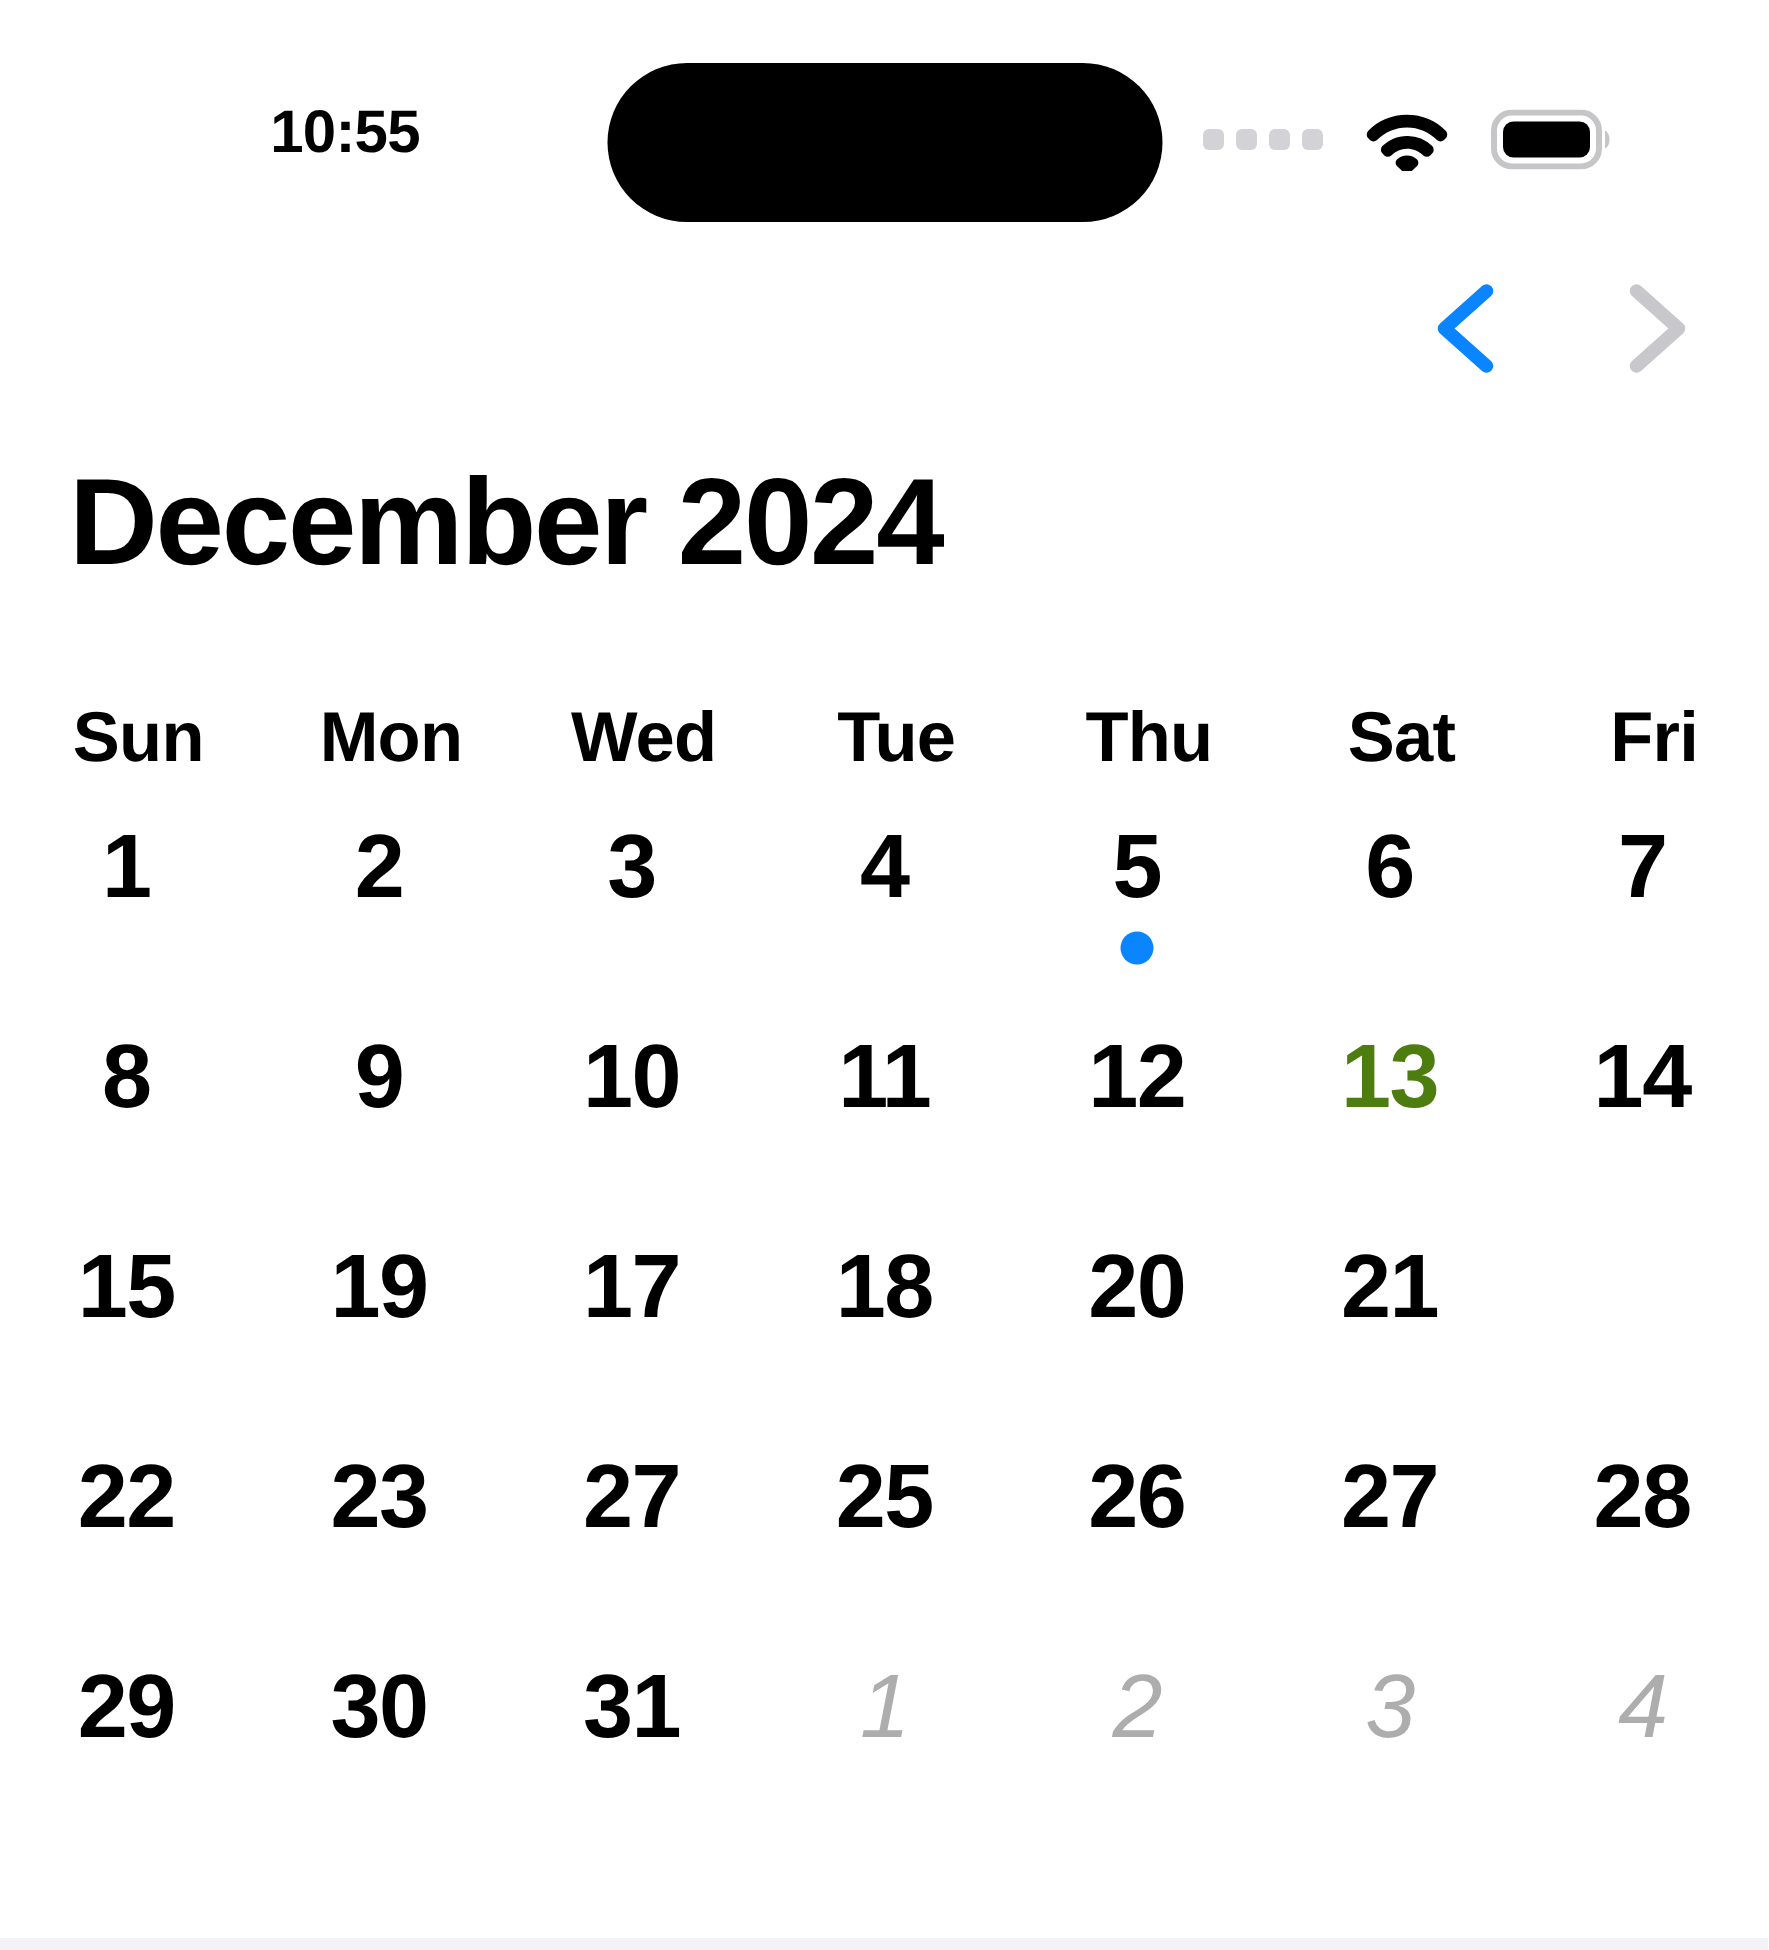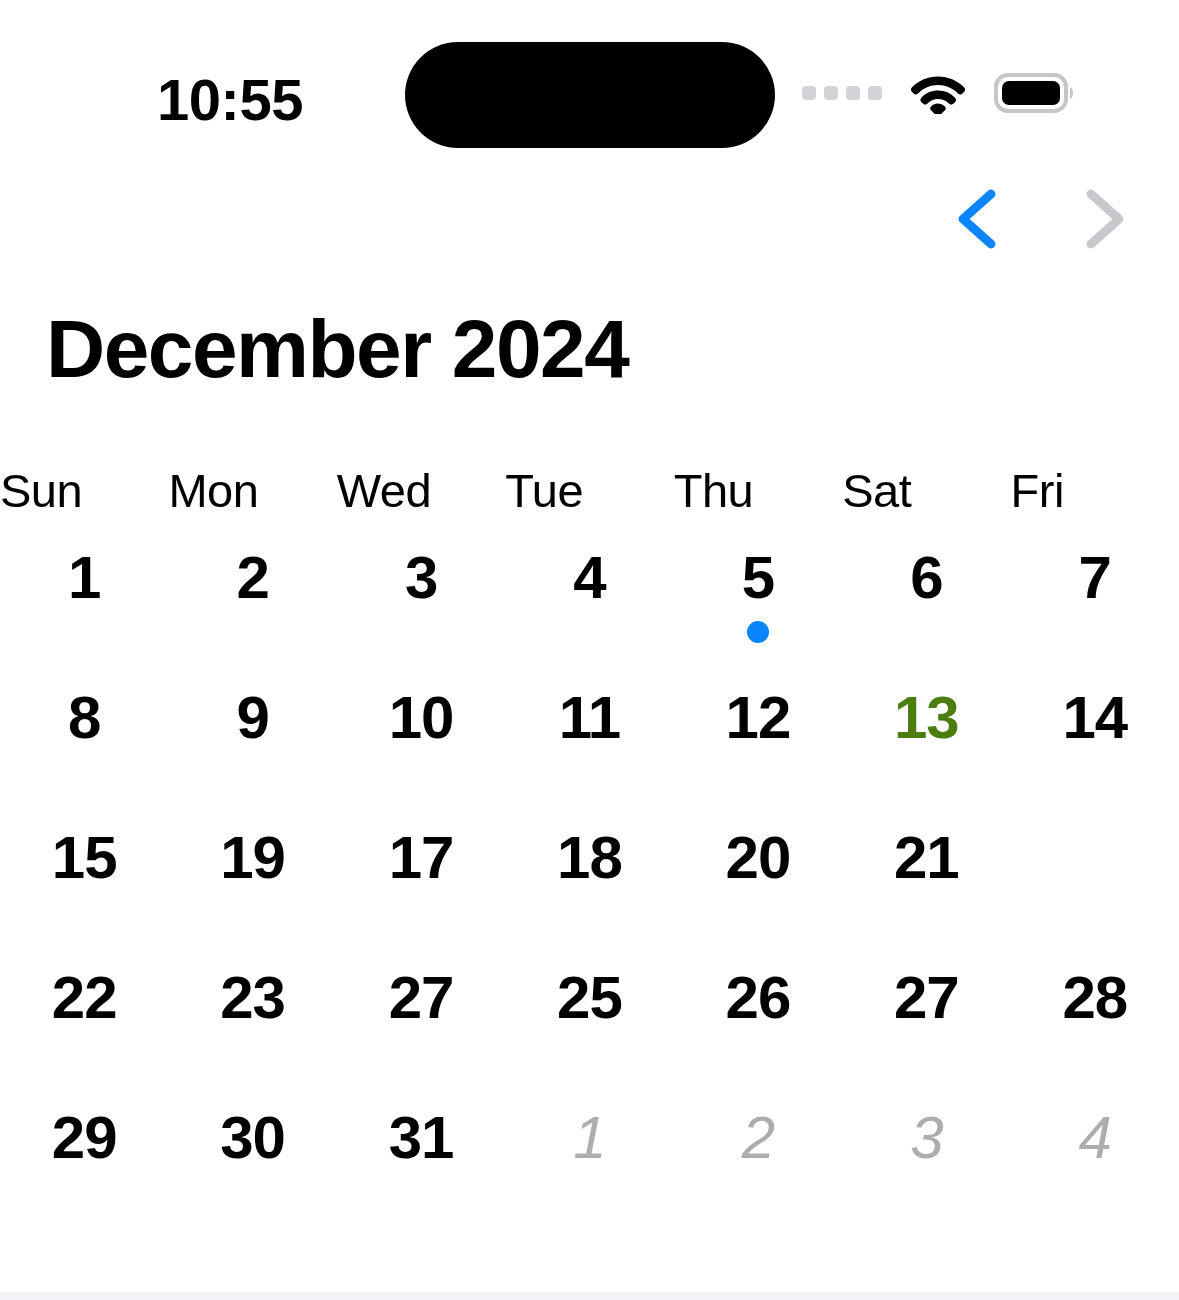--- a/index.html
+++ b/index.html
@@ -17,21 +17,21 @@
 
   
   .status-bar {
     position:absolute; top:0; left:0;
     width:1179px; height:160px;
   }
   .status-time {
     position:absolute;
     left:150px; top:66px;
     width:160px;
-    font-size:58px;
+    font-size:40px;
     font-weight:700;
     letter-spacing:-0.5px;
     color:#000;
     text-align:center;
   }
   .dynamic-island {
     position:absolute;
     left:405px; top:42px;
     width:370px; height:106px;
     background:#000000;
@@ -85,26 +85,28 @@
   .cal {
     position:absolute;
     left:0; top:455px;
     width:1179px;
   }
   .weekdays, .week {
     display:grid;
     grid-template-columns:repeat(7, 1fr);
   }
   .weekday {
+    text-align:center;
     font-size:47px;
-    font-weight:400;
+    font-weight:700;
     color:#000000;
     letter-spacing:-0.5px;
     height:72px;
     line-height:72px;
+    margin-left:16px;
   }
   .week { height:140px; }
   .day-cell {
     position:relative;
     display:flex;
     flex-direction:column;
     align-items:center;
     justify-content:flex-start;
     padding-top:18px;
   }

